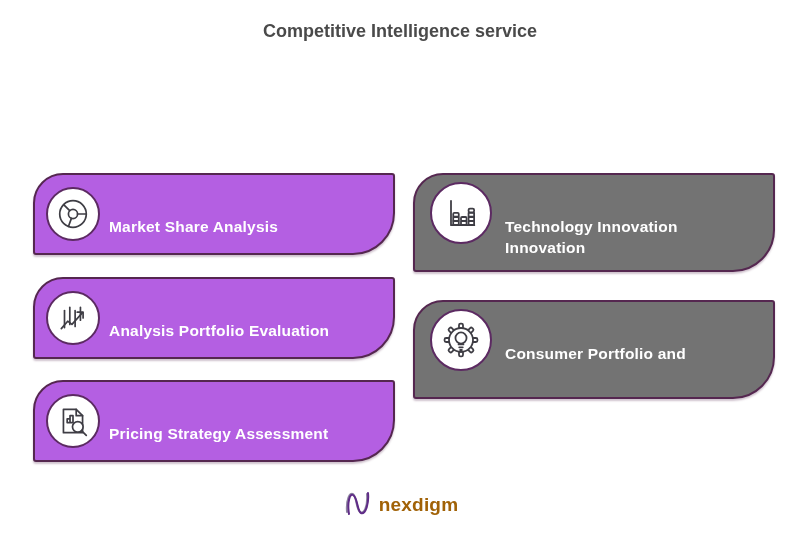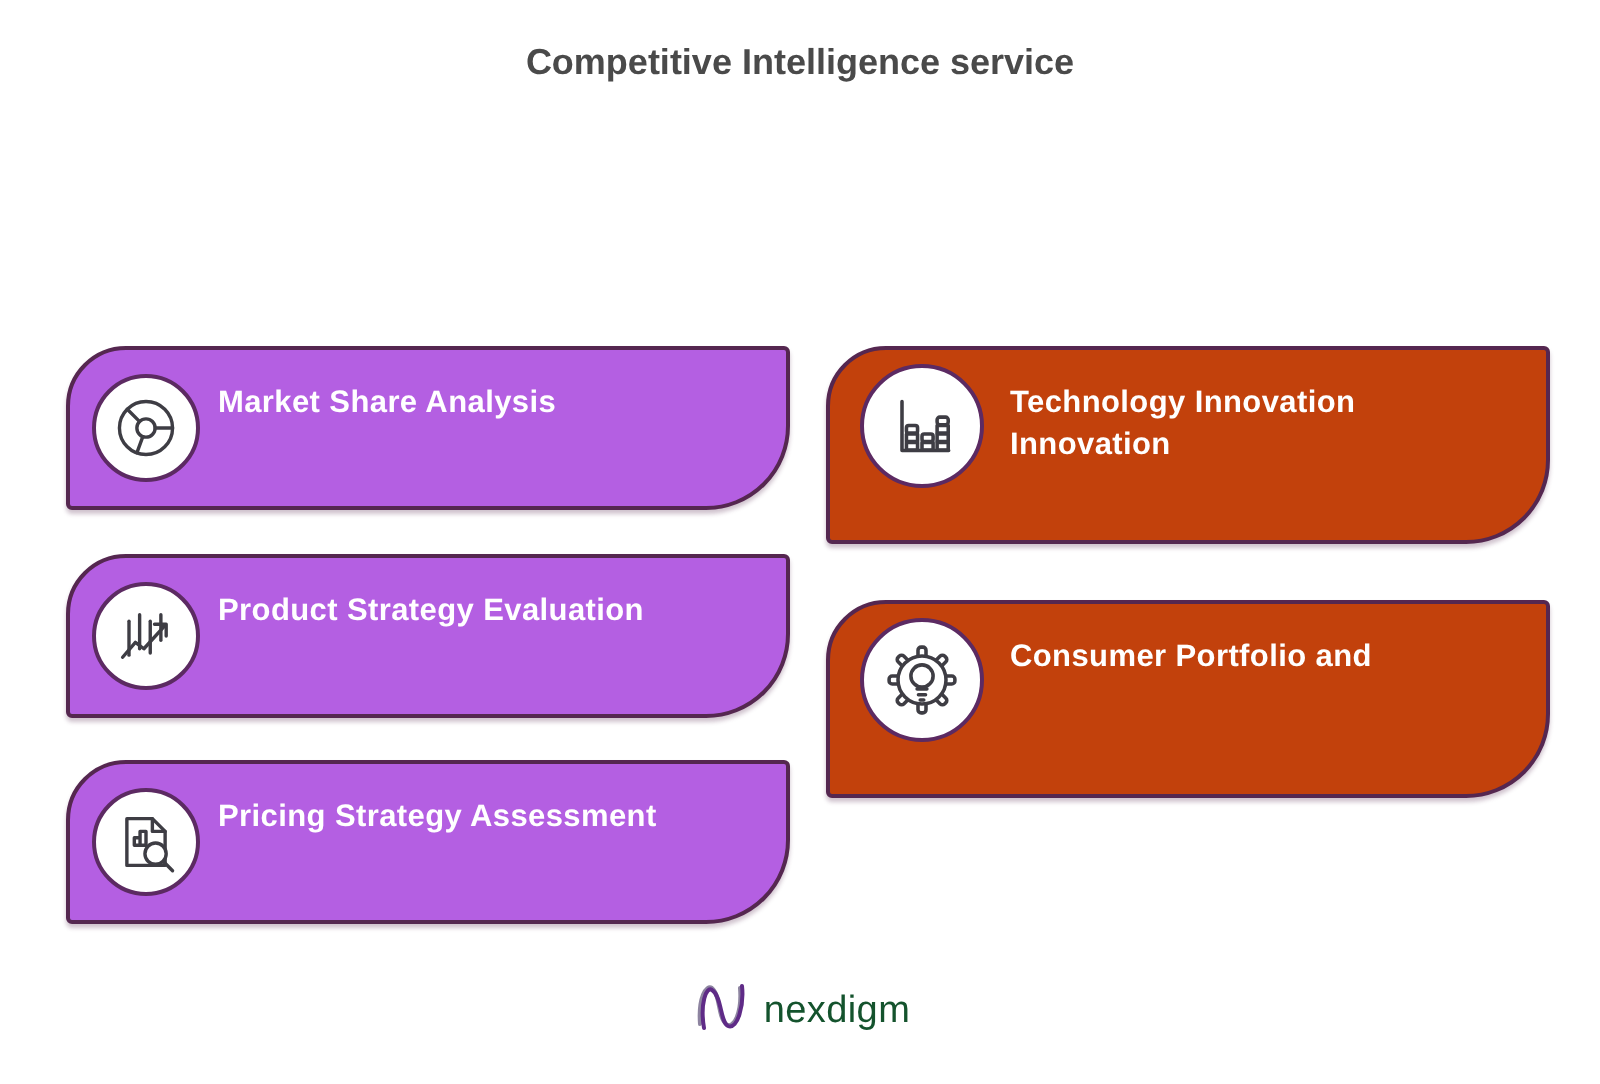--- a/index.html
+++ b/index.html
@@ -4,36 +4,36 @@
 <style>
   html,body{margin:0;padding:0;background:#fff;}
   .canvas{position:relative;width:800px;height:542px;background:#ffffff;overflow:hidden;
           font-family:"Liberation Sans",sans-serif;}
   .title{position:absolute;top:18px;left:0;right:0;text-align:center;
          font-size:18px;font-weight:700;color:#4a4a4a;line-height:26px;}
   .card{position:absolute;width:362px;border:2px solid #552750;
         border-radius:30px 3px 42px 3px;box-sizing:border-box;
         box-shadow:0 2px 2px rgba(85,39,80,0.28);}
   .card.left-col{left:33px;height:82px;background:#b45fe2;}
-  .card.right-col{left:413px;height:99px;background:#c2410c;}
+  .card.right-col{left:413px;height:99px;background:#737373;}
   #card-1{top:173px;} #card-2{top:277px;} #card-3{top:380px;}
   #card-4{top:173px;} #card-5{top:300px;}
   .icon-circle{position:absolute;background:#ffffff;border:2px solid #5c2a62;
                border-radius:50%;display:flex;align-items:center;justify-content:center;
                box-sizing:border-box;}
   .left-col .icon-circle{left:11px;top:12px;width:54px;height:54px;}
   .right-col .icon-circle{left:15px;top:7px;width:62px;height:62px;}
   .card-label{position:absolute;color:#ffffff;font-weight:700;font-size:15.5px;
-              line-height:21px;letter-spacing:0.2px;}
+              line-height:21px;letter-spacing:0.2px;margin-top:25px;}
   .left-col .card-label{left:74px;top:16px;right:14px;}
   .right-col .card-label{left:90px;top:16px;right:14px;}
   svg.glyph{stroke:#3e3d44;fill:none;stroke-width:1.6;stroke-linecap:round;stroke-linejoin:round;}
   .footer-logo{position:absolute;top:487px;left:0;right:0;display:flex;
                align-items:center;justify-content:center;gap:7px;}
-  .logo-text{font-size:19px;font-weight:400;color:#14532d;letter-spacing:0.2px;}
+  .logo-text{font-size:19px;font-weight:700;color:#a16207;letter-spacing:0.2px;}
 </style>
 </head>
 <body>
 
 <div class="canvas">
 
   <div class="title">
     <div>Competitive Intelligence service</div>
   </div>
 
@@ -54,21 +54,21 @@
     <div class="icon-circle">
       <svg class="glyph" width="34" height="34" viewBox="0 0 32 32">
         <line x1="8" y1="9" x2="8" y2="25"></line>
         <line x1="13" y1="6" x2="13" y2="22"></line>
         <line x1="18" y1="9" x2="18" y2="24"></line>
         <line x1="23" y1="6" x2="23" y2="18"></line>
         <polyline points="5,26 11,19 15,22 25,11"></polyline>
         <polyline points="20,10.5 25.5,10.5 25.5,16"></polyline>
       </svg>
     </div>
-    <div class="card-label">Product Strategy Evaluation</div>
+    <div class="card-label">Analysis Portfolio Evaluation</div>
   </div>
 
   <div class="card left-col" id="card-3">
     <div class="icon-circle">
       <svg class="glyph" width="34" height="34" viewBox="0 0 32 32">
         <path d="M7 5 H19 L25 11 V27 H7 Z"></path>
         <path d="M19 5 V11 H25"></path>
         <path d="M10.5 17.5 V14 H13.2 V17.5 M13.2 17.5 V11 H16 V17.5 H10.5"></path>
         <circle cx="20.5" cy="21.5" r="5" fill="#ffffff"></circle>
         <line x1="24.2" y1="25.2" x2="28.5" y2="29.5"></line>

